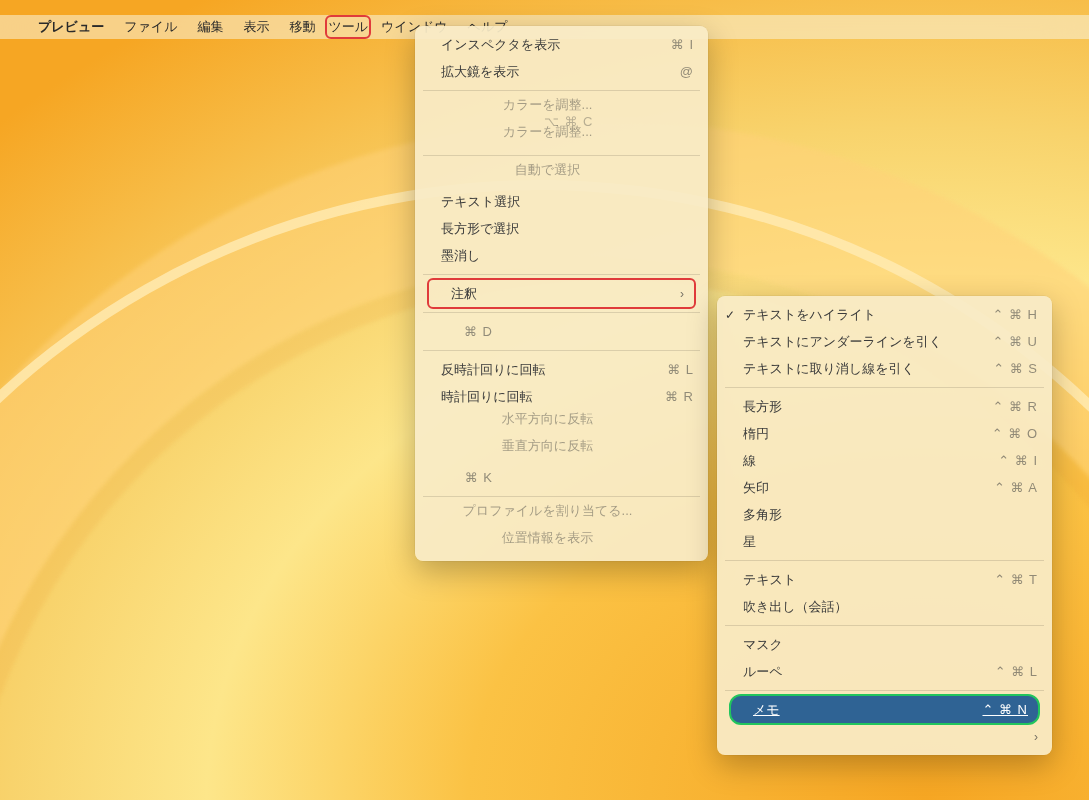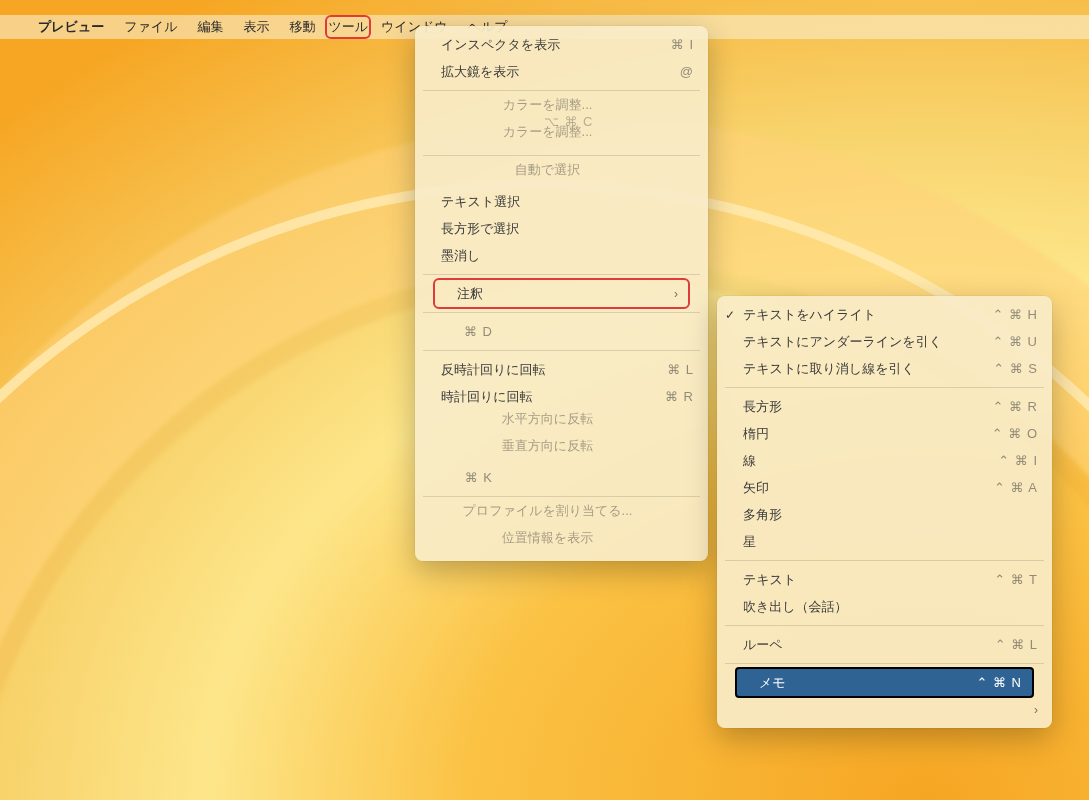--- a/index.html
+++ b/index.html
@@ -105,32 +105,33 @@
   }
   .menu .row .chevron {
     flex: 0 0 auto;
     margin-left: auto;
     font-size: 12px;
     color: rgba(60,60,60,0.7);
   }
   .menu .row.red-outline {
     border: 2px solid #e03b3b;
     border-radius: 6px;
-    margin: -2px 18px;
+    margin: -2px 12px;
     padding: 0 10px 0 22px;
     height: 31px;
   }
   .menu .row.selected {
     background: #2f6394;
     color: #fff;
   }
   .menu .row.selected .shortcut { color: #fff; }
   .menu .row.selected.red-outline {
-    border: 2px solid #000000;
-    border-radius: 4px;
+    border: 2px solid #22c55e;
+    border-radius: 12px;
+    text-decoration: underline;
   }
 
   .tools-menu { left: 415px; top: 26px; width: 293px; }
   .annot-menu { left: 717px; top: 296px; width: 335px; }
 </style>
 </head>
 <body>
 
 <div class="desktop">
   <div class="swoosh"></div>
@@ -255,20 +256,23 @@
   <div class="sep"></div>
   <div class="row">
     <span class="label">テキスト</span>
     <span class="shortcut">⌃ ⌘ T</span>
   </div>
   <div class="row">
     <span class="label">吹き出し（会話）</span>
   </div>
   <div class="sep"></div>
   <div class="row">
+    <span class="label">マスク</span>
+  </div>
+  <div class="row">
     <span class="label">ルーペ</span>
     <span class="shortcut">⌃ ⌘ L</span>
   </div>
   <div class="sep"></div>
   <div class="row selected red-outline">
     <span class="label">メモ</span>
     <span class="shortcut">⌃ ⌘ N</span>
   </div>
   <div class="row">
     <span class="chevron">›</span>

